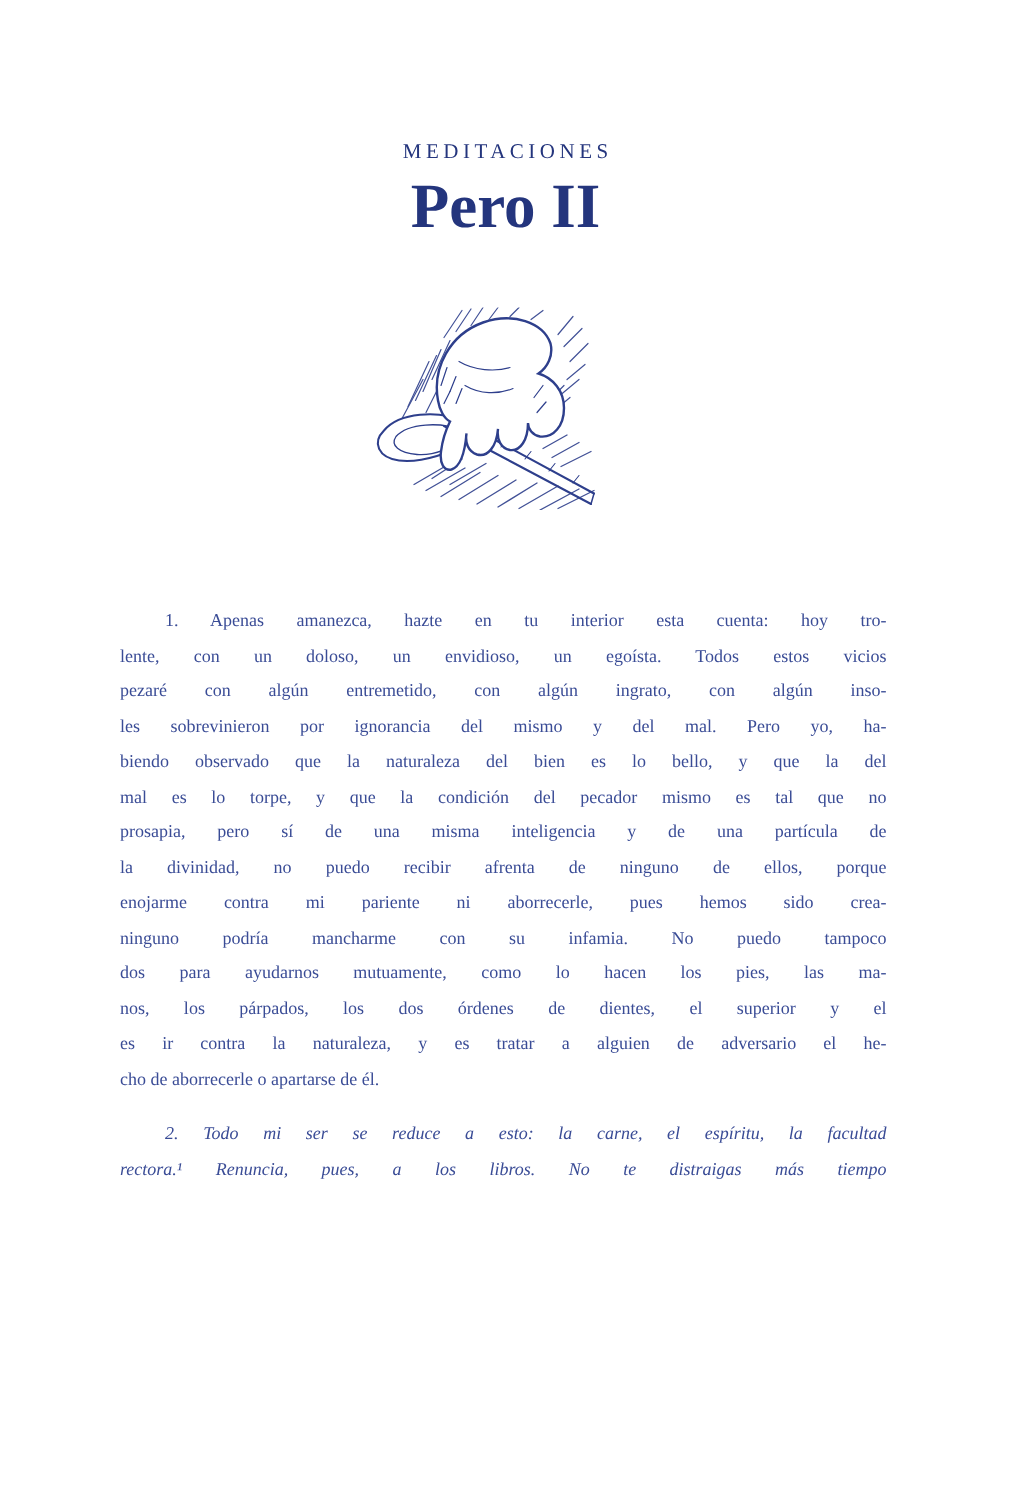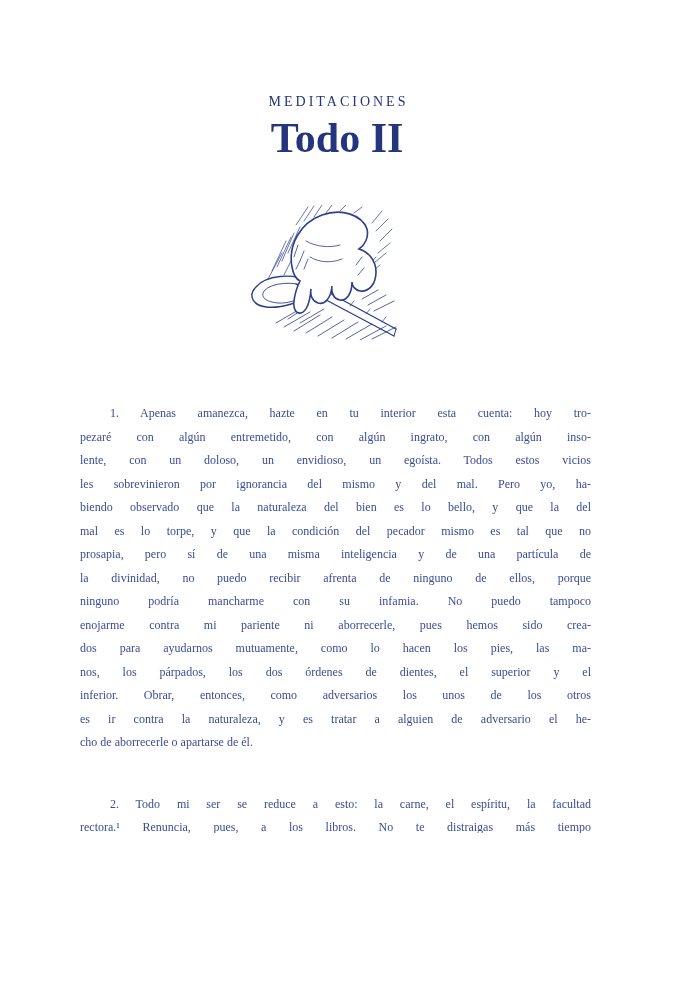--- a/index.html
+++ b/index.html
@@ -48,36 +48,36 @@
     font-size:12px;
     line-height:23.5px;
   }
   .line{
     text-align:justify;
     text-align-last:justify;
     transform-origin:left center;
   }
   .line.first{text-indent:30px;}
   .line.end{text-align-last:left;}
-  .para-2{margin-top:38px;}
+  .para-2{margin-top:13px;font-style:italic;}
   .folio{
     position:absolute;top:878px;left:80px;width:511px;
     text-align:left;
     font-size:16px;
     color:var(--body-ink);
   }
 </style>
 </head>
 <body>
 
 <div class="page">
 
   <div class="kicker">MEDITACIONES</div>
 
-  <h1 class="title">Todo II</h1>
+  <h1 class="title">Pero II</h1>
 
   <figure class="figure">
     <svg viewBox="0 0 160 135" width="160" height="135" aria-hidden="true">
       <g fill="none" stroke="currentColor" stroke-linecap="round">
 
         <g stroke-width="0.8" opacity="0.9">
           <path d="M20,74 L34,48"></path>
             <path d="M24,66 L38,36"></path>
             <path d="M29,62 L43,32"></path>
           <path d="M34,56 L46,28"></path>
@@ -159,32 +159,31 @@
           <path d="M108,60 L114,52"></path>
             <path d="M110,70 L116,63"></path>
         </g>
       </g>
     </svg>
   </figure>
 
   <div class="body">
     <div class="para">
       <div class="line first">1. Apenas amanezca, hazte en tu interior esta cuenta: hoy tro-</div>
+      <div class="line">lente, con un doloso, un envidioso, un egoísta. Todos estos vicios</div>
       <div class="line">pezaré con algún entremetido, con algún ingrato, con algún inso-</div>
-      <div class="line">lente, con un doloso, un envidioso, un egoísta. Todos estos vicios</div>
       <div class="line">les sobrevinieron por ignorancia del mismo y del mal. Pero yo, ha-</div>
       <div class="line">biendo observado que la naturaleza del bien es lo bello, y que la del</div>
       <div class="line">mal es lo torpe, y que la condición del pecador mismo es tal que no</div>
       <div class="line">prosapia, pero sí de una misma inteligencia y de una partícula de</div>
       <div class="line">la divinidad, no puedo recibir afrenta de ninguno de ellos, porque</div>
+      <div class="line">enojarme contra mi pariente ni aborrecerle, pues hemos sido crea-</div>
       <div class="line">ninguno podría mancharme con su infamia. No puedo tampoco</div>
-      <div class="line">enojarme contra mi pariente ni aborrecerle, pues hemos sido crea-</div>
       <div class="line">dos para ayudarnos mutuamente, como lo hacen los pies, las ma-</div>
       <div class="line">nos, los párpados, los dos órdenes de dientes, el superior y el</div>
-      <div class="line">inferior. Obrar, entonces, como adversarios los unos de los otros</div>
       <div class="line">es ir contra la naturaleza, y es tratar a alguien de adversario el he-</div>
       <div class="line end">cho de aborrecerle o apartarse de él.</div>
     </div>
     <div class="para para-2">
       <div class="line first">2. Todo mi ser se reduce a esto: la carne, el espíritu, la facultad</div>
       <div class="line">rectora.¹ Renuncia, pues, a los libros. No te distraigas más tiempo</div>
     </div>
   </div>
 
   <div class="folio">23</div>

